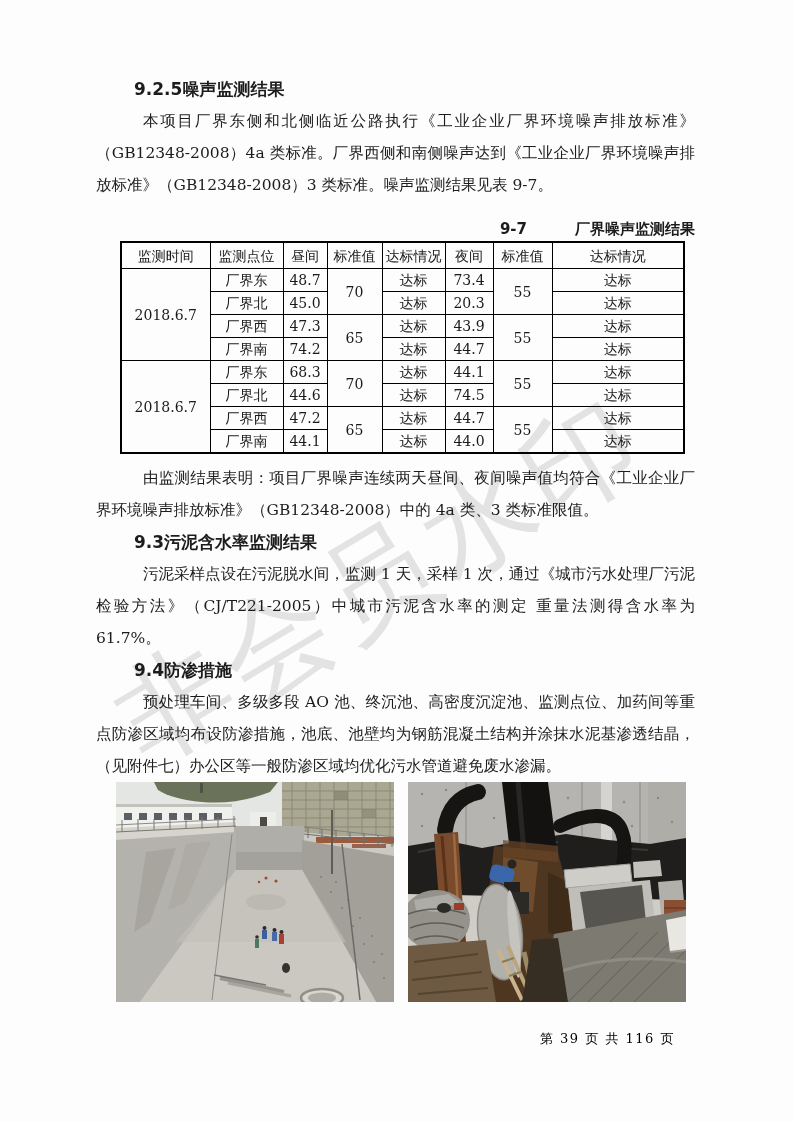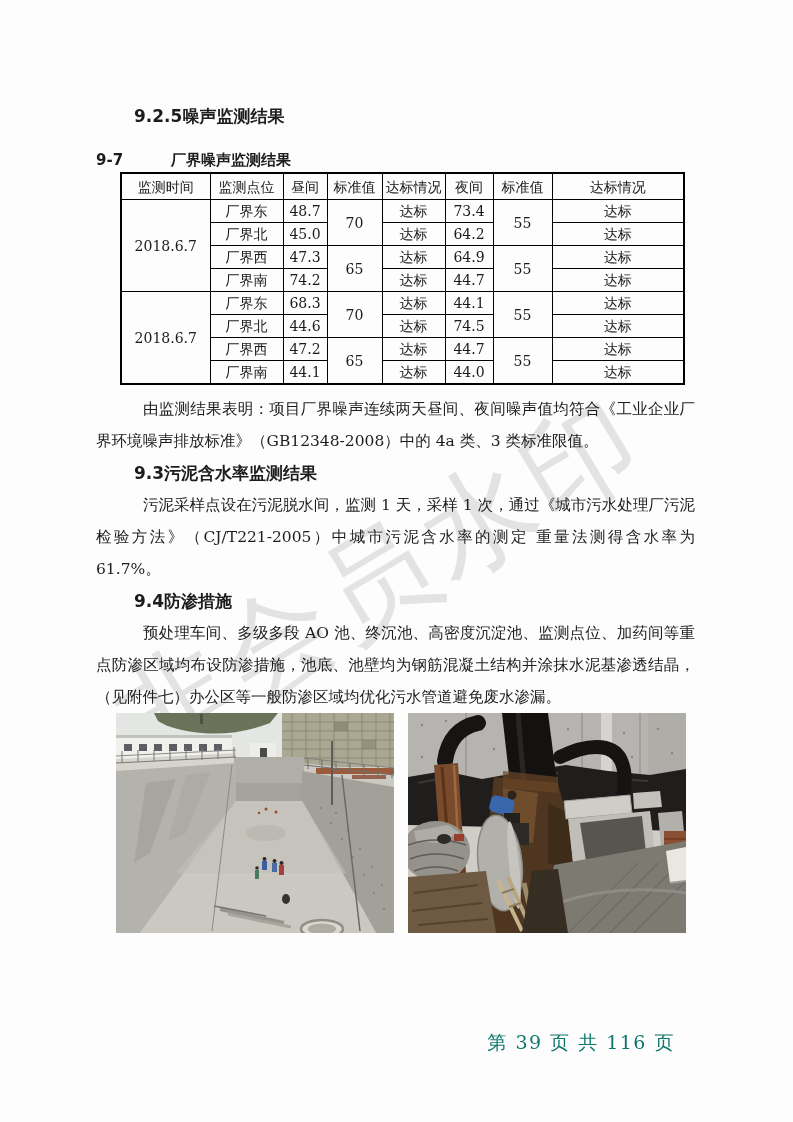--- a/index.html
+++ b/index.html
@@ -9,63 +9,64 @@
     font-family:"DejaVu Serif","Liberation Serif",serif;
   }
   .watermark{
     position:absolute;left:80px;top:505px;width:600px;z-index:0;
     text-align:center;white-space:nowrap;
     transform:rotate(-31deg);
     font-family:"DejaVu Sans","Liberation Sans",sans-serif;
     font-size:112px;letter-spacing:6px;color:rgba(80,80,80,0.15);
     pointer-events:none;
   }
-  .content{position:absolute;left:96px;top:100px;width:599px;z-index:1;}
+  .content{position:absolute;left:96px;top:73px;width:599px;z-index:1;}
   .heading{
     font-family:"DejaVu Sans","Liberation Sans",sans-serif;
     font-size:17px;font-weight:bold;line-height:32px;
     padding-left:38px;margin:0;
   }
   .para{
     font-size:15.5px;line-height:32px;text-indent:47px;
     text-align:justify;margin:0;
   }
   .table-caption{
-    display:flex;justify-content:flex-start;gap:48px;
+    display:flex;justify-content:flex-end;gap:48px;
     font-family:"DejaVu Sans","Liberation Sans",sans-serif;
     font-weight:bold;font-size:15px;line-height:24px;margin-top:16px;
   }
   table.noise{
     border-collapse:collapse;table-layout:fixed;
     width:563px;margin-left:24px;
     font-size:14px;text-align:center;color:#1a1a1a;
     border:2px solid #000;
   }
   table.noise th,table.noise td{
     border:1px solid #000;padding:0;font-weight:normal;
     height:22px;line-height:1;overflow:hidden;white-space:nowrap;margin-top:8px;
   }
   table.noise thead th{height:25px;}
   .para.after-table{margin-top:8px;}
   .photos{display:flex;gap:14px;margin-left:20px;margin-top:0;}
   .photo{width:278px;height:220px;overflow:hidden;background:#cfcdc6;}
   .photo svg{display:block;}
   .footer{
     position:absolute;top:1030px;right:118px;z-index:1;
-    font-size:19px;letter-spacing:1.5px;color:#0f766e;
+    font-size:13px;letter-spacing:1.5px;color:#000000;
   }
 </style>
 </head>
 <body>
 
 <div class="watermark">非会员水印</div>
 
 <div class="content">
 
   <h2 class="heading">9.2.5噪声监测结果</h2>
+  <p class="para">本项目厂界东侧和北侧临近公路执行《工业企业厂界环境噪声排放标准》（GB12348-2008）4a 类标准。厂界西侧和南侧噪声达到《工业企业厂界环境噪声排放标准》（GB12348-2008）3 类标准。噪声监测结果见表 9-7。</p>
 
   <div class="table-caption">
     <span>9-7</span>
     <span>厂界噪声监测结果</span>
   </div>
 
   <table class="noise">
     <colgroup>
       <col style="width:89px">
         <col style="width:73px">
@@ -96,29 +97,29 @@
         <td rowspan="2">70</td>
         <td>达标</td>
         <td>73.4</td>
         <td rowspan="2">55</td>
         <td>达标</td>
       </tr>
       <tr>
         <td>厂界北</td>
         <td>45.0</td>
         <td>达标</td>
-        <td>64.2</td>
+        <td>20.3</td>
         <td>达标</td>
       </tr>
       <tr>
         <td>厂界西</td>
         <td>47.3</td>
         <td rowspan="2">65</td>
         <td>达标</td>
-        <td>64.9</td>
+        <td>43.9</td>
         <td rowspan="2">55</td>
         <td>达标</td>
       </tr>
       <tr>
         <td>厂界南</td>
         <td>74.2</td>
         <td>达标</td>
         <td>44.7</td>
         <td>达标</td>
       </tr>

